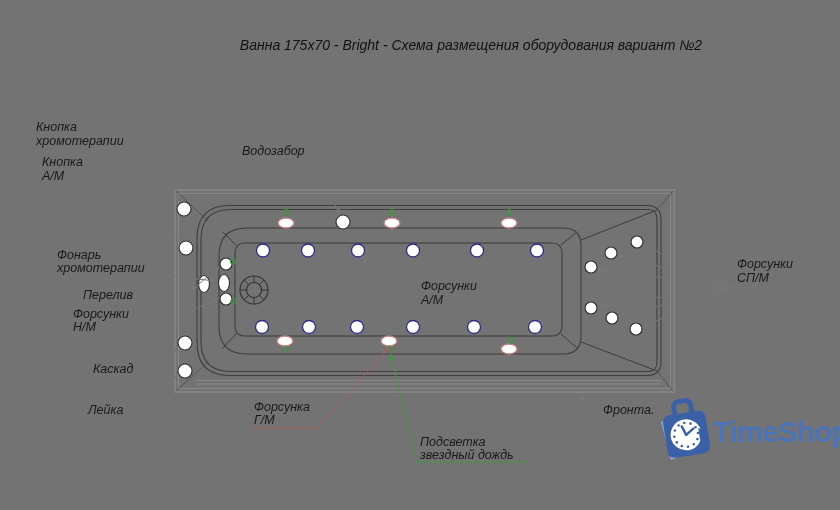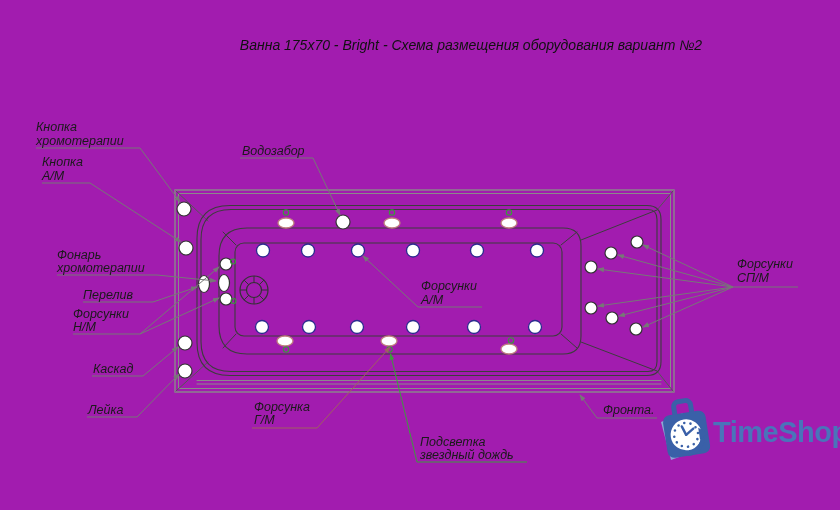--- a/index.html
+++ b/index.html
@@ -1,16 +1,16 @@
 <!DOCTYPE html>
 <html><head>
 <meta charset="utf-8">
 <style>
   html,body{margin:0;padding:0;background:#ffffff;}
-  .page{position:relative;width:840px;height:510px;background:#a21caf;overflow:hidden;
+  .page{position:relative;width:840px;height:510px;background:#737373;overflow:hidden;
         font-family:"Liberation Sans",sans-serif;}
   svg{display:block;}
   text{font-family:"Liberation Sans",sans-serif;}
   .lbl{font-style:italic;font-size:12.5px;fill:#1a1a1a;}
   .title-text{font-style:italic;font-size:14px;fill:#111;}
   .logo-text{font-weight:bold;font-size:29px;letter-spacing:-0.5px;}
 </style>
 </head>
 <body>
 

